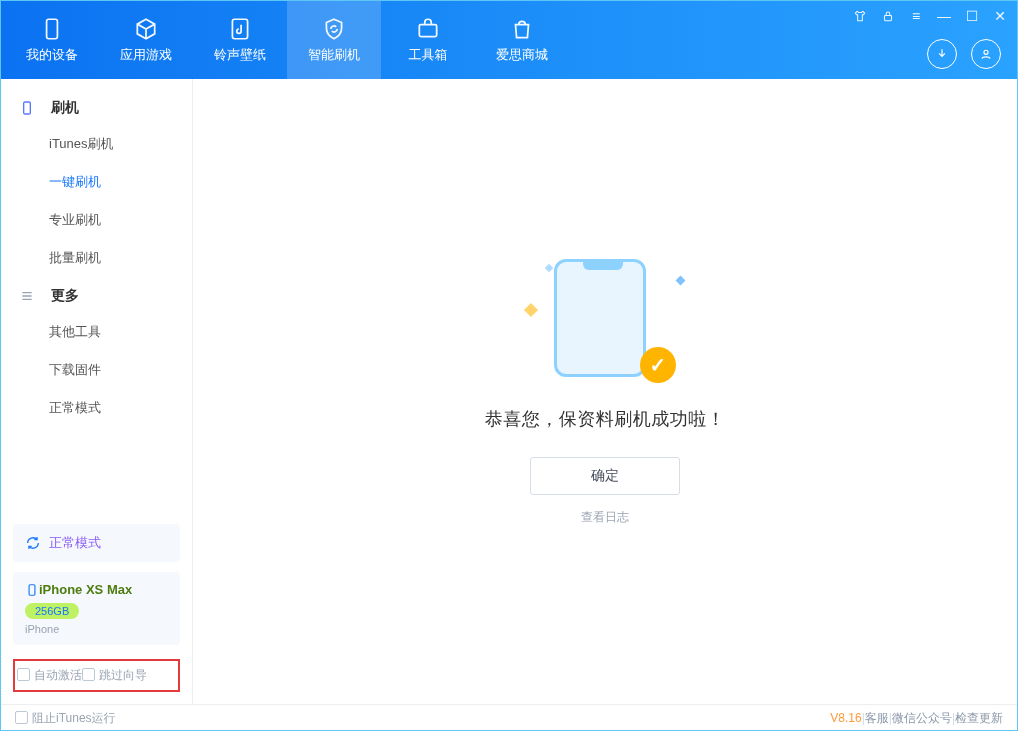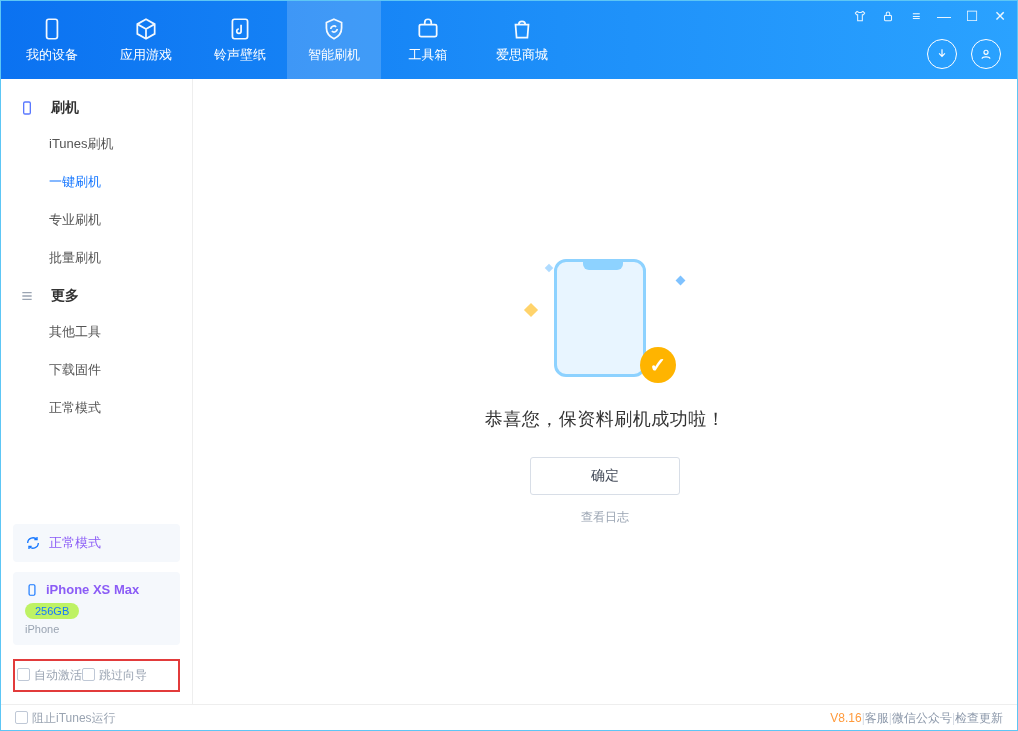--- a/index.html
+++ b/index.html
@@ -26,21 +26,21 @@
 .sidebar { width: 192px; border-right: 1px solid #eee; display: flex; flex-direction: column; padding-top: 10px; }
 .group-head { display: flex; align-items: center; gap: 16px; padding: 10px 18px 8px 18px; font-size: 14px; color: #333; font-weight: 600; }
 .group-head .ico { width: 16px; height: 16px; color: #5a78ff; }
 .navitem { padding: 10px 18px 10px 48px; font-size: 13px; color: #555; cursor: pointer; }
 .navitem.active { color: #1677ff; }
 
 .sidebar .bottom { margin-top: auto; padding: 0 12px 12px 12px; }
 .card { background: #f5f8fc; border-radius: 4px; padding: 10px 12px; font-size: 13px; color: #8b5cf6; margin-bottom: 10px; display: flex; align-items: center; gap: 8px; }
 .card .bullet { width: 16px; height: 16px; color: #1677ff; }
 .device-card { background: #f5f8fc; border-radius: 4px; padding: 10px 12px; }
-.device-card .name { color: #8b5cf6; font-size: 13px; font-weight: 600; display: flex; align-items: center; gap: 7px; }
+.device-card .name { color: #4d7c0f; font-size: 13px; font-weight: 600; display: flex; align-items: center; }
 .device-card .cap { display: inline-block; margin-top: 6px; background: #bef264; border-radius: 10px; color: #1677ff; font-size: 11px; padding: 2px 10px; }
 .device-card .sub { font-size: 11px; color: #9aa4b2; margin-top: 4px; }
 
 .opts { margin-top: 14px; display: flex; padding: 6px 2px; border: 2px solid #e23b3b; font-size: 12px; color: #9aa4b2; align-items: center; }
 .chk { width: 13px; height: 13px; border: 1px solid #bfc8d6; border-radius: 2px; display: inline-block; margin-right: 4px; vertical-align: -2px; }
 
 .main { flex: 1; position: relative; display: flex; flex-direction: column; align-items: center; padding-top: 180px; }
 .illus { position: relative; width: 150px; height: 130px; }
 .phone { position: absolute; left: 24px; top: 0; width: 92px; height: 118px; border: 3px solid #8dd2ff; border-radius: 12px; background: #e8f5ff; }
 .phone:after { content: ""; position: absolute; left: 26px; top: -2px; width: 40px; height: 10px; background: #8dd2ff; border-radius: 0 0 6px 6px; }

